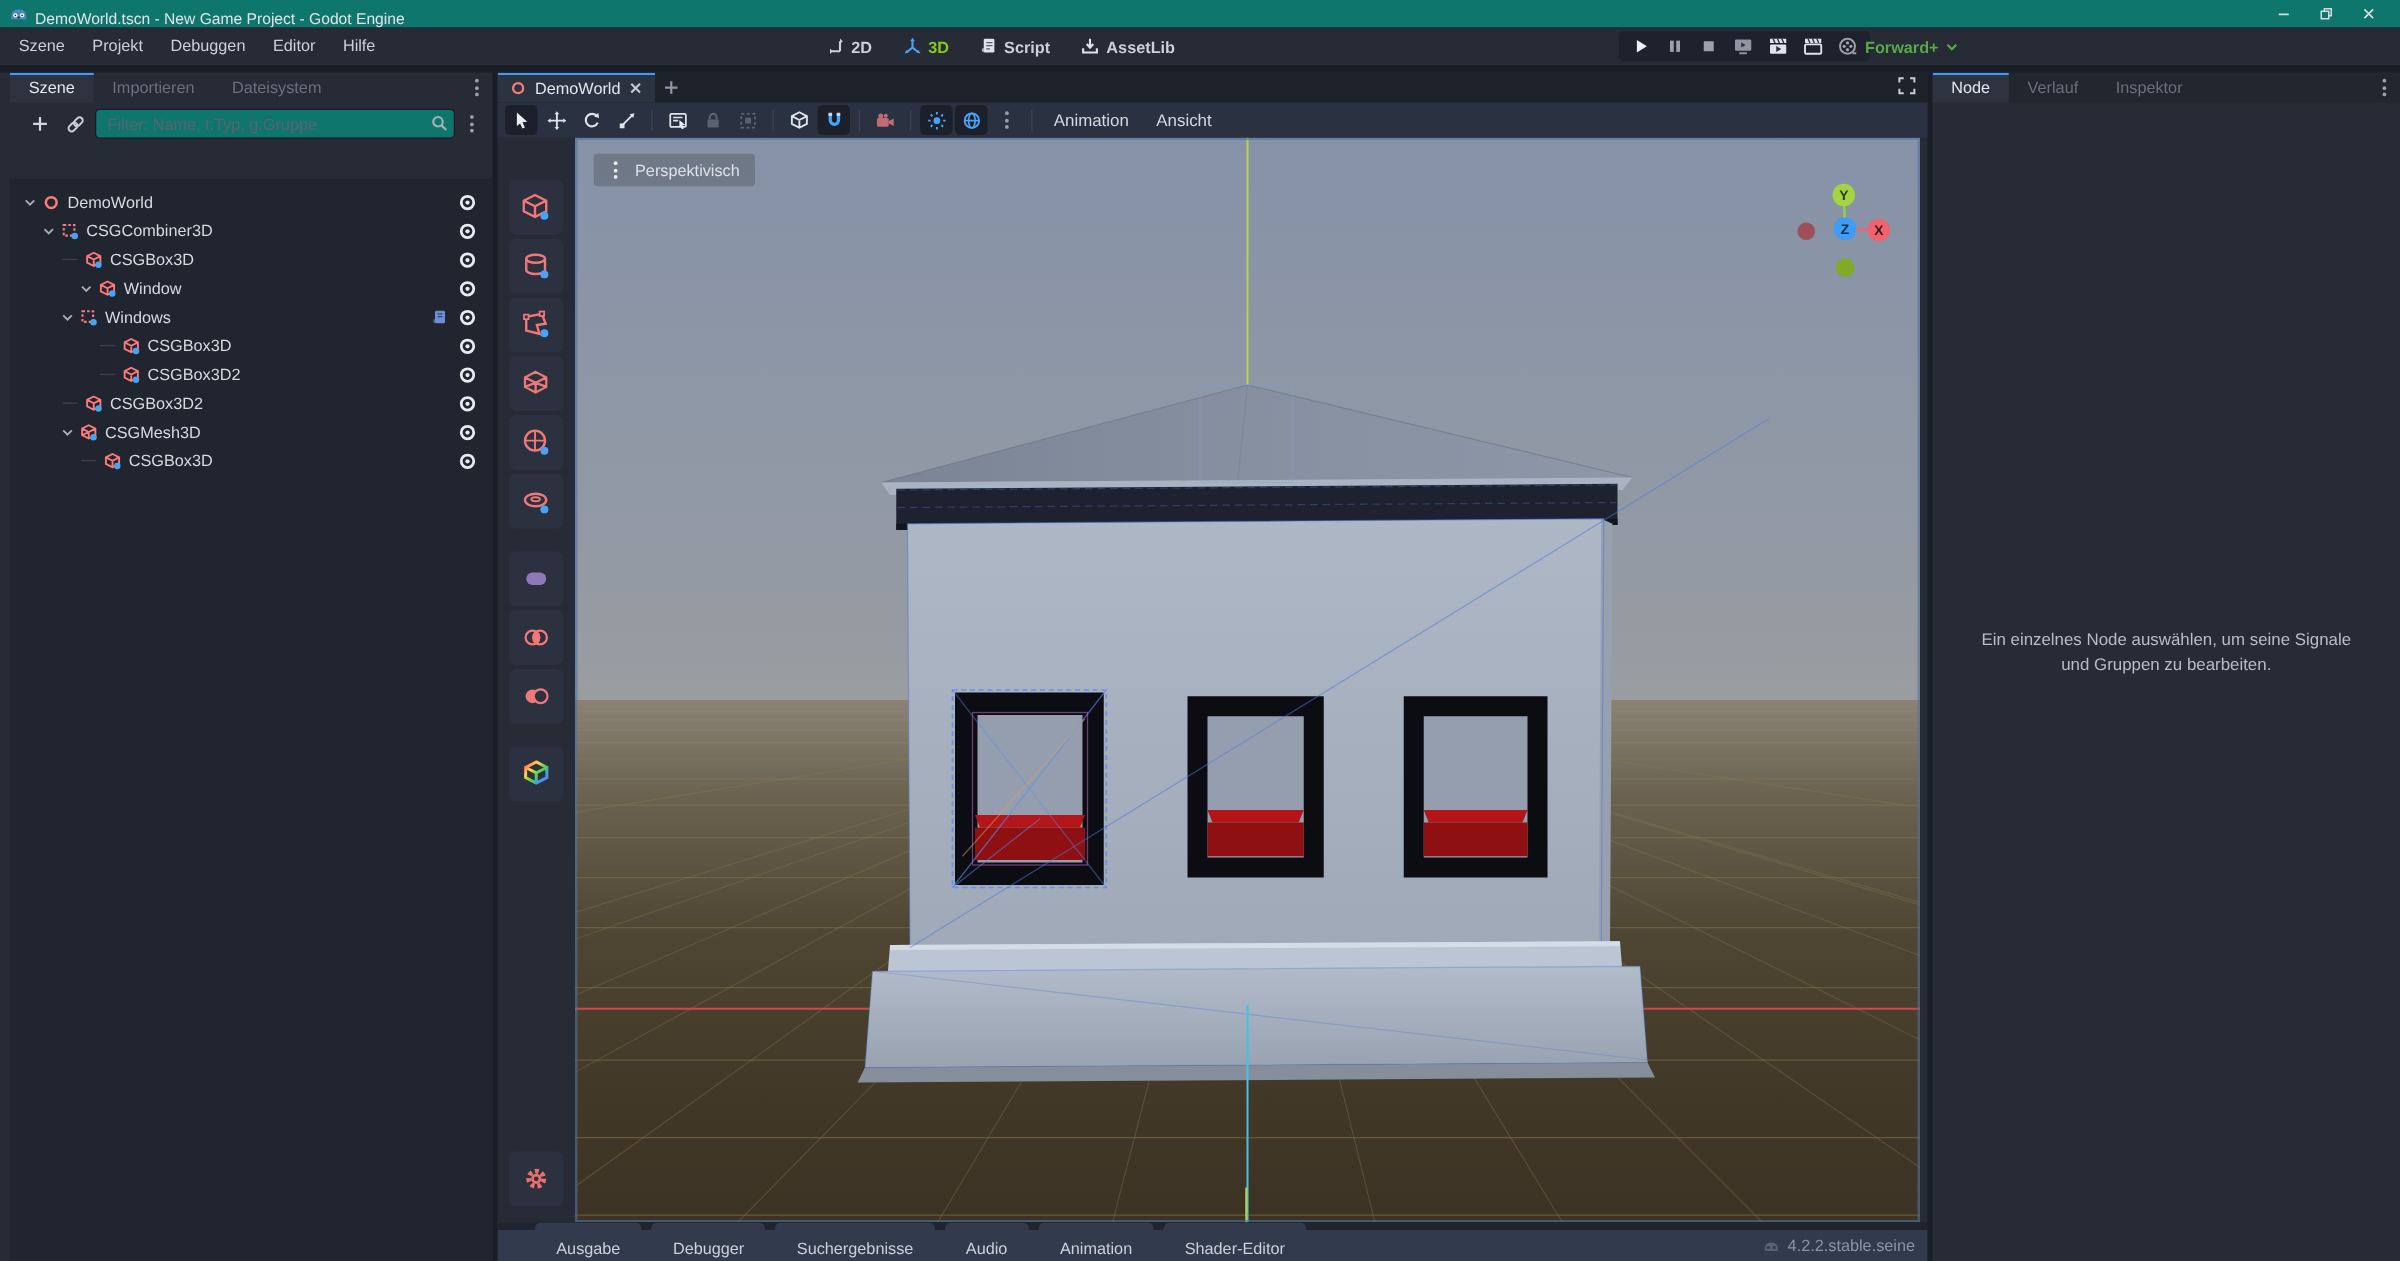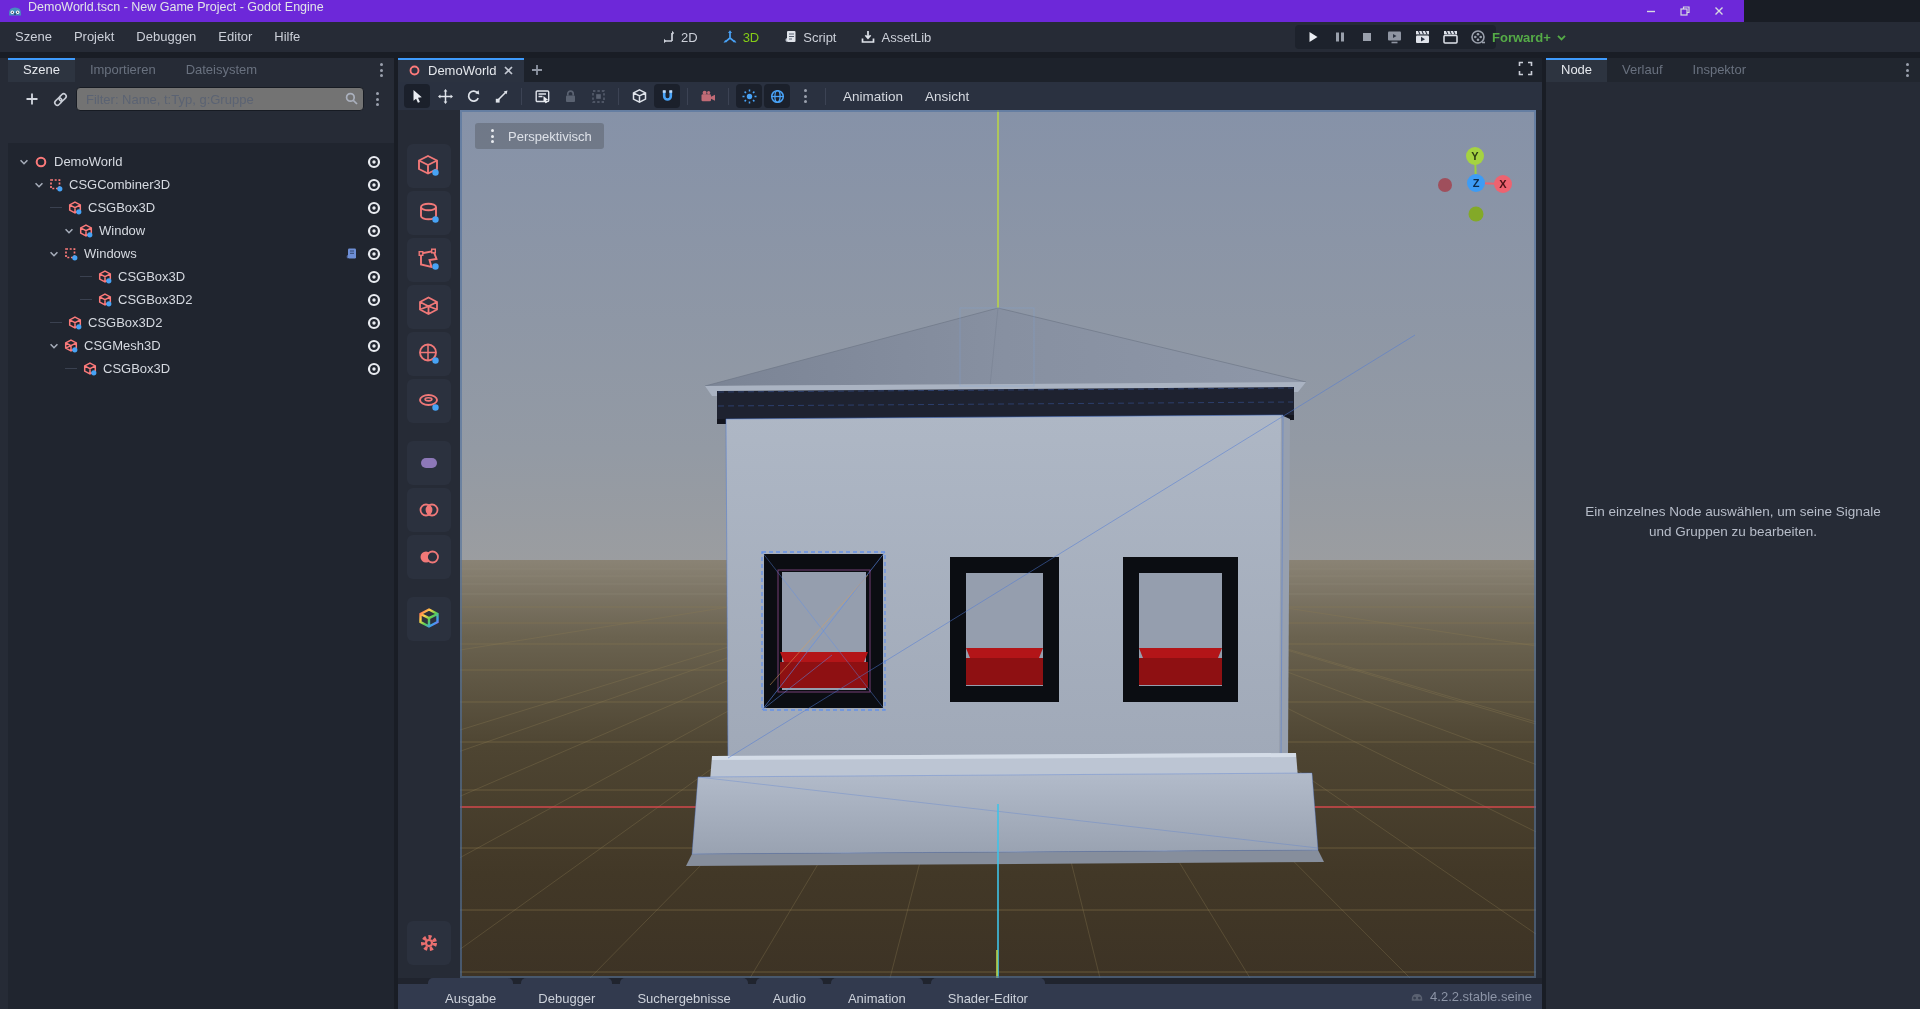--- a/index.html
+++ b/index.html
@@ -2,49 +2,49 @@
 <html><head>
 <meta charset="utf-8">
 <style>
   *{box-sizing:border-box;margin:0;padding:0}
   html,body{width:1920px;height:1009px;overflow:hidden}
   body{background:#191d25;font-family:"Liberation Sans",sans-serif;font-size:13px;color:#d5d9e0}
   .abs{position:absolute}
   svg{display:block}
 
   
-  #titlebar{position:absolute;left:0;top:0;width:1744px;height:22px;background:#6d28d9;display:flex;align-items:flex-start}
+  #titlebar{position:absolute;left:0;top:0;width:1920px;height:22px;background:#0f766e;display:flex;align-items:flex-end}
   #titlebar .ttl{margin-left:8px;color:#e2e4e8;font-size:12.5px}
   .winbtn{width:34px;height:22px;display:flex;align-items:center;justify-content:center;color:#d7dae0}
   #wincontrols{position:absolute;right:8px;top:0;display:flex}
 
   
   #menubar{position:absolute;left:0;top:22px;width:1920px;height:30px;background:#262b36}
   #menus{position:absolute;left:4px;top:0;height:30px;display:flex;align-items:center}
   .menu-item{padding:0 11px;height:30px;line-height:30px;color:#ccd0d9;cursor:default}
   #workspaces{position:absolute;left:652px;top:0;height:30px;display:flex;align-items:center;gap:8px}
-  .ws-btn{display:flex;align-items:center;gap:5px;padding:0 8px;height:26px;border-radius:4px;color:#ccd0d9;font-weight:normal}
+  .ws-btn{display:flex;align-items:center;gap:5px;padding:0 8px;height:26px;border-radius:4px;color:#ccd0d9;font-weight:bold}
   .ws-btn.active{color:#84cc16}
   #playcluster{position:absolute;left:1295px;top:3px;height:24px;display:flex;align-items:center;gap:9px;background:#1d222c;border-radius:4px;padding:0 9px}
   #renderer{position:absolute;left:1492px;top:0;height:30px;display:flex;align-items:center;gap:5px;color:#55ab47;font-weight:bold}
 
   
   .dock-tabs{height:24px;display:flex;align-items:flex-end;position:relative}
   .dock-tab{height:24px;line-height:24px;padding:0 15px;color:#69717f}
   .dock-tab.active{background:#2d3440;color:#e6e9ee;box-shadow:inset 0 2px 0 #3f9bfc}
   .dots-v{width:18px;height:22px;display:flex;flex-direction:column;align-items:center;justify-content:center;gap:2.5px}
   .dots-v i{width:3px;height:3px;border-radius:50%;background:#9aa0ad}
 
   #left-dock{position:absolute;left:0;top:58px;width:394px;bottom:0;background:#262b36}
   #left-edge{position:absolute;left:0;top:58px;width:8px;bottom:0;background:#1b2027}
   #left-dock .dock-tabs{margin-left:8px}
   #scene-toolbar{display:flex;align-items:center;gap:4px;padding:5px 8px 5px 12px;margin-left:8px}
   .tool-sq{width:24px;height:24px;display:flex;align-items:center;justify-content:center;border-radius:4px}
   #filter-wrap{flex:1;position:relative;height:24px}
-  #filter-input{width:100%;height:24px;background:#737373;border:1px solid #171b23;border-radius:4px;color:#cfd3db;padding:0 26px 0 9px;font-family:"Liberation Sans",sans-serif;font-size:13px;outline:none}
+  #filter-input{width:100%;height:24px;background:#0f766e;border:1px solid #171b23;border-radius:4px;color:#cfd3db;padding:0 26px 0 9px;font-family:"Liberation Sans",sans-serif;font-size:13px;outline:none}
   #filter-input::placeholder{color:#5b6373}
   #filter-search{position:absolute;right:5px;top:4px}
   #scene-tree{position:absolute;left:8px;right:0;top:85px;bottom:0;background:#20252f;padding-top:7px}
   .trow{height:23px;display:flex;align-items:center;padding-right:10px}
   .trow .tick{width:12px;height:0;border-top:1px solid #3a4150;margin-right:4px;flex:none}
   .trow .arr{width:16px;height:16px;flex:none;display:flex;align-items:center;justify-content:center}
   .trow .nicon{width:18px;height:16px;flex:none;display:flex;align-items:center;justify-content:center}
   .trow .tlabel{margin-left:4px;color:#d6dae1;white-space:nowrap}
   .trow .sp{flex:1}
   .badge{width:18px;height:16px;display:flex;align-items:center;justify-content:center;margin-right:4px}

